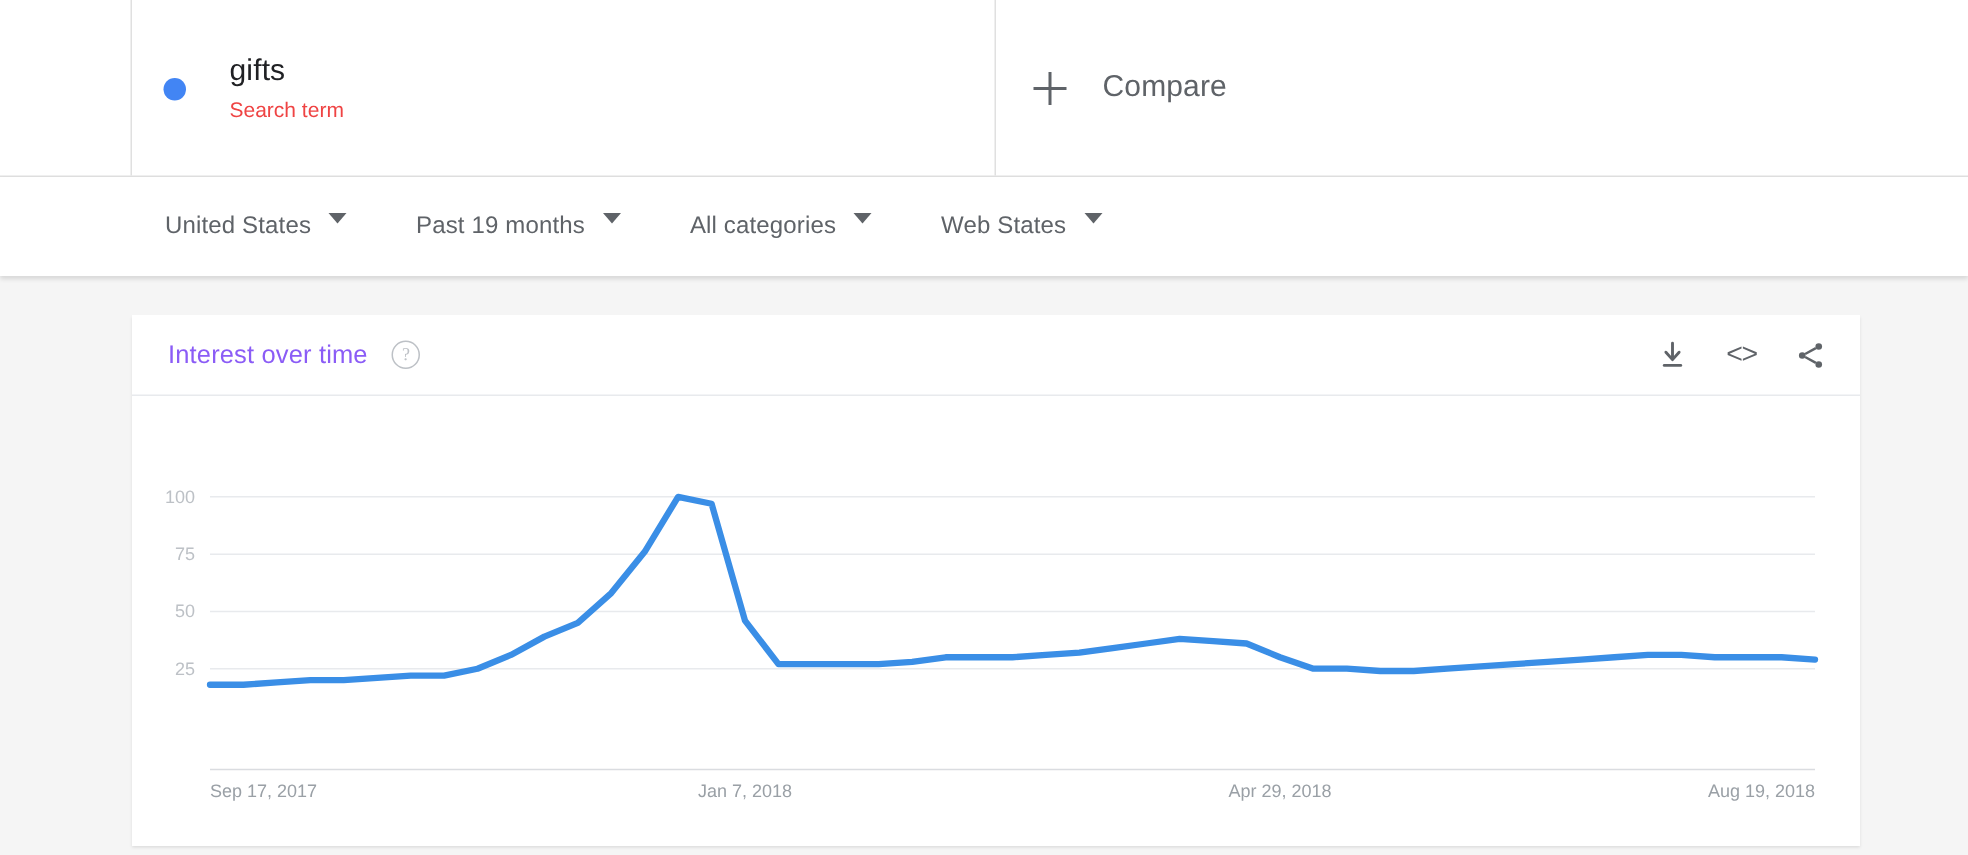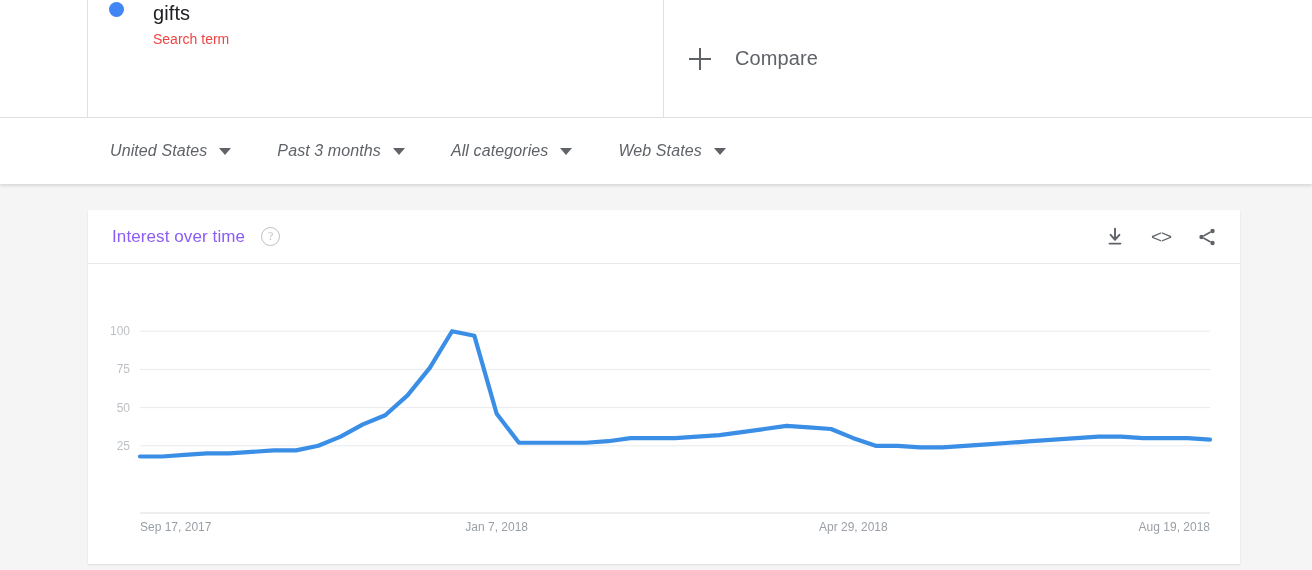--- a/index.html
+++ b/index.html
@@ -24,21 +24,21 @@
   .term-spacer {
     width: 88px;
     border-right: 1px solid #e0e0e0;
     flex: 0 0 88px;
   }
   .term-cell {
     width: 576px;
     flex: 0 0 576px;
     border-right: 1px solid #e0e0e0;
     display: flex;
-    align-items: flex-start;
+    align-items: center;
     padding-left: 21px;
   }
   .term-dot {
     width: 15px; height: 15px;
     border-radius: 50%;
     background: #4285f4;
     flex: 0 0 15px;
     margin-top: 2px;
   }
   .term-text {
@@ -90,24 +90,23 @@
     background: #ffffff;
     display: flex;
     align-items: center;
     padding-left: 110px;
     box-shadow: 0 2px 3px rgba(0,0,0,0.12);
     position: relative;
     z-index: 4;
   }
   .filter {
     display: flex;
-    align-items: center;
+    align-items: flex-start;
     margin-right: 46px;
     cursor: pointer;
-    font-style: italic;
   }
   .filter-label {
     font-size: 16px;
     color: #5f6368;
     letter-spacing: 0.1px;
   }
   .caret {
     width: 0; height: 0;
     margin-left: 12px;
     border-left: 6px solid transparent;
@@ -221,21 +220,21 @@
     <span class="compare-label">Compare</span>
   </div>
 </div>
 
 <div class="filter-bar">
   <div class="filter">
     <span class="filter-label">United States</span>
     <span class="caret"></span>
   </div>
   <div class="filter">
-    <span class="filter-label">Past 3 months</span>
+    <span class="filter-label">Past 19 months</span>
     <span class="caret"></span>
   </div>
   <div class="filter">
     <span class="filter-label">All categories</span>
     <span class="caret"></span>
   </div>
   <div class="filter">
     <span class="filter-label">Web States</span>
     <span class="caret"></span>
   </div>

